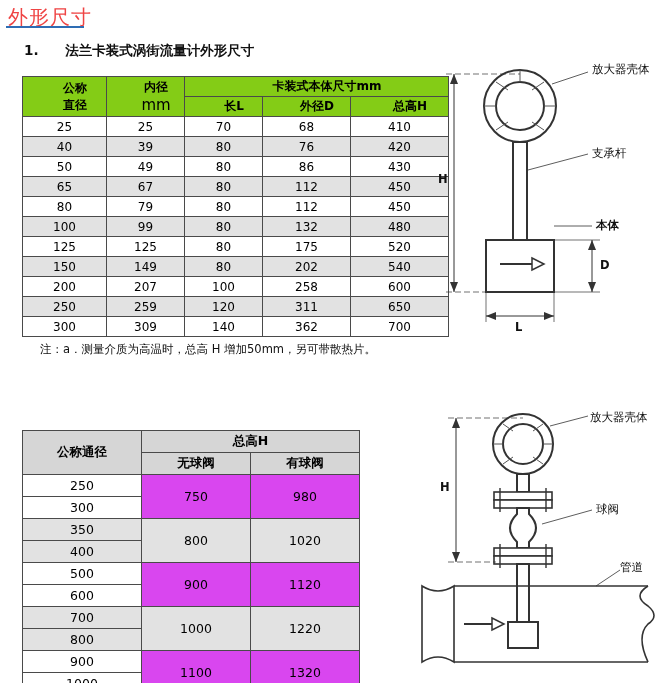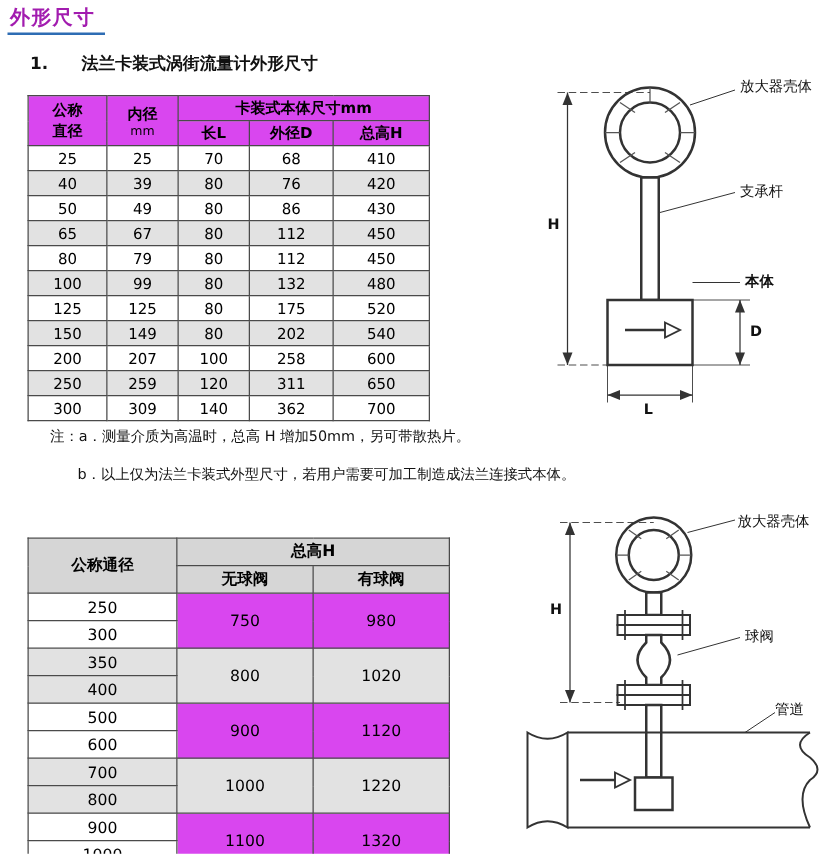--- a/index.html
+++ b/index.html
@@ -8,21 +8,21 @@
     background:#ffffff;
     font-family:"DejaVu Sans","Liberation Sans",sans-serif;
     color:#000;
     position:relative;
     overflow:hidden;
   }
   .page{position:relative;width:663px;height:683px;}
 
   .title{
     position:absolute;left:8px;top:4px;
-    font-size:16px;font-weight:bold;color:#a21caf;
+    font-size:20px;font-weight:normal;color:#ef4444;
     letter-spacing:1px;
   }
   .title-underline{
     position:absolute;left:6px;top:26px;width:78px;height:2px;background:#2e6db4;
   }
 
   .section-head{
     position:absolute;font-size:13.5px;font-weight:bold;color:#111;
   }
   #sec1-head{left:24px;top:42px;}
@@ -36,23 +36,23 @@
     font-size:12px;
   }
   #table1 td,#table1 th{
     border:1px solid #4a4a4a;
     text-align:center;
     vertical-align:middle;
     padding:0;
     height:19px;
     font-weight:normal;
   }
-  #table1 th{font-weight:bold;background:#d946ef;}
+  #table1 th{font-weight:bold;background:#84cc16;padding-left:21px;}
   #table1 .hdr-tall{height:24px;}
-  #table1 .sub{font-size:10px;font-weight:normal;}
+  #table1 .sub{font-size:15px;font-weight:normal;}
   #table1 tbody tr:nth-child(even) td{background:#e2e2e2;}
   #table1 tbody tr:nth-child(odd) td{background:#ffffff;}
   .c-w1{width:62px;}
   .c-w2{width:56px;}
   .c-w3{width:56px;}
   .c-w4{width:66px;}
   .c-w5{width:76px;}
 
   .note{
     position:absolute;font-size:11.5px;color:#111;white-space:nowrap;
@@ -196,21 +196,20 @@
           <td>300</td>
           <td>309</td>
           <td>140</td>
           <td>362</td>
           <td>700</td>
         </tr>
     </tbody>
   </table>
 
   <div class="note" id="note-a">注：a．测量介质为高温时，总高 H 增加50mm，另可带散热片。</div>
-  <div class="note" id="note-b">b．以上仅为法兰卡装式外型尺寸，若用户需要可加工制造成法兰连接式本体。</div>
 
 
   <table id="table2">
     <thead>
       <tr>
         <th class="dn" rowspan="2">公称通径</th>
         <th colspan="2">总高H</th>
       </tr>
       <tr>
         <th class="v">无球阀</th>

